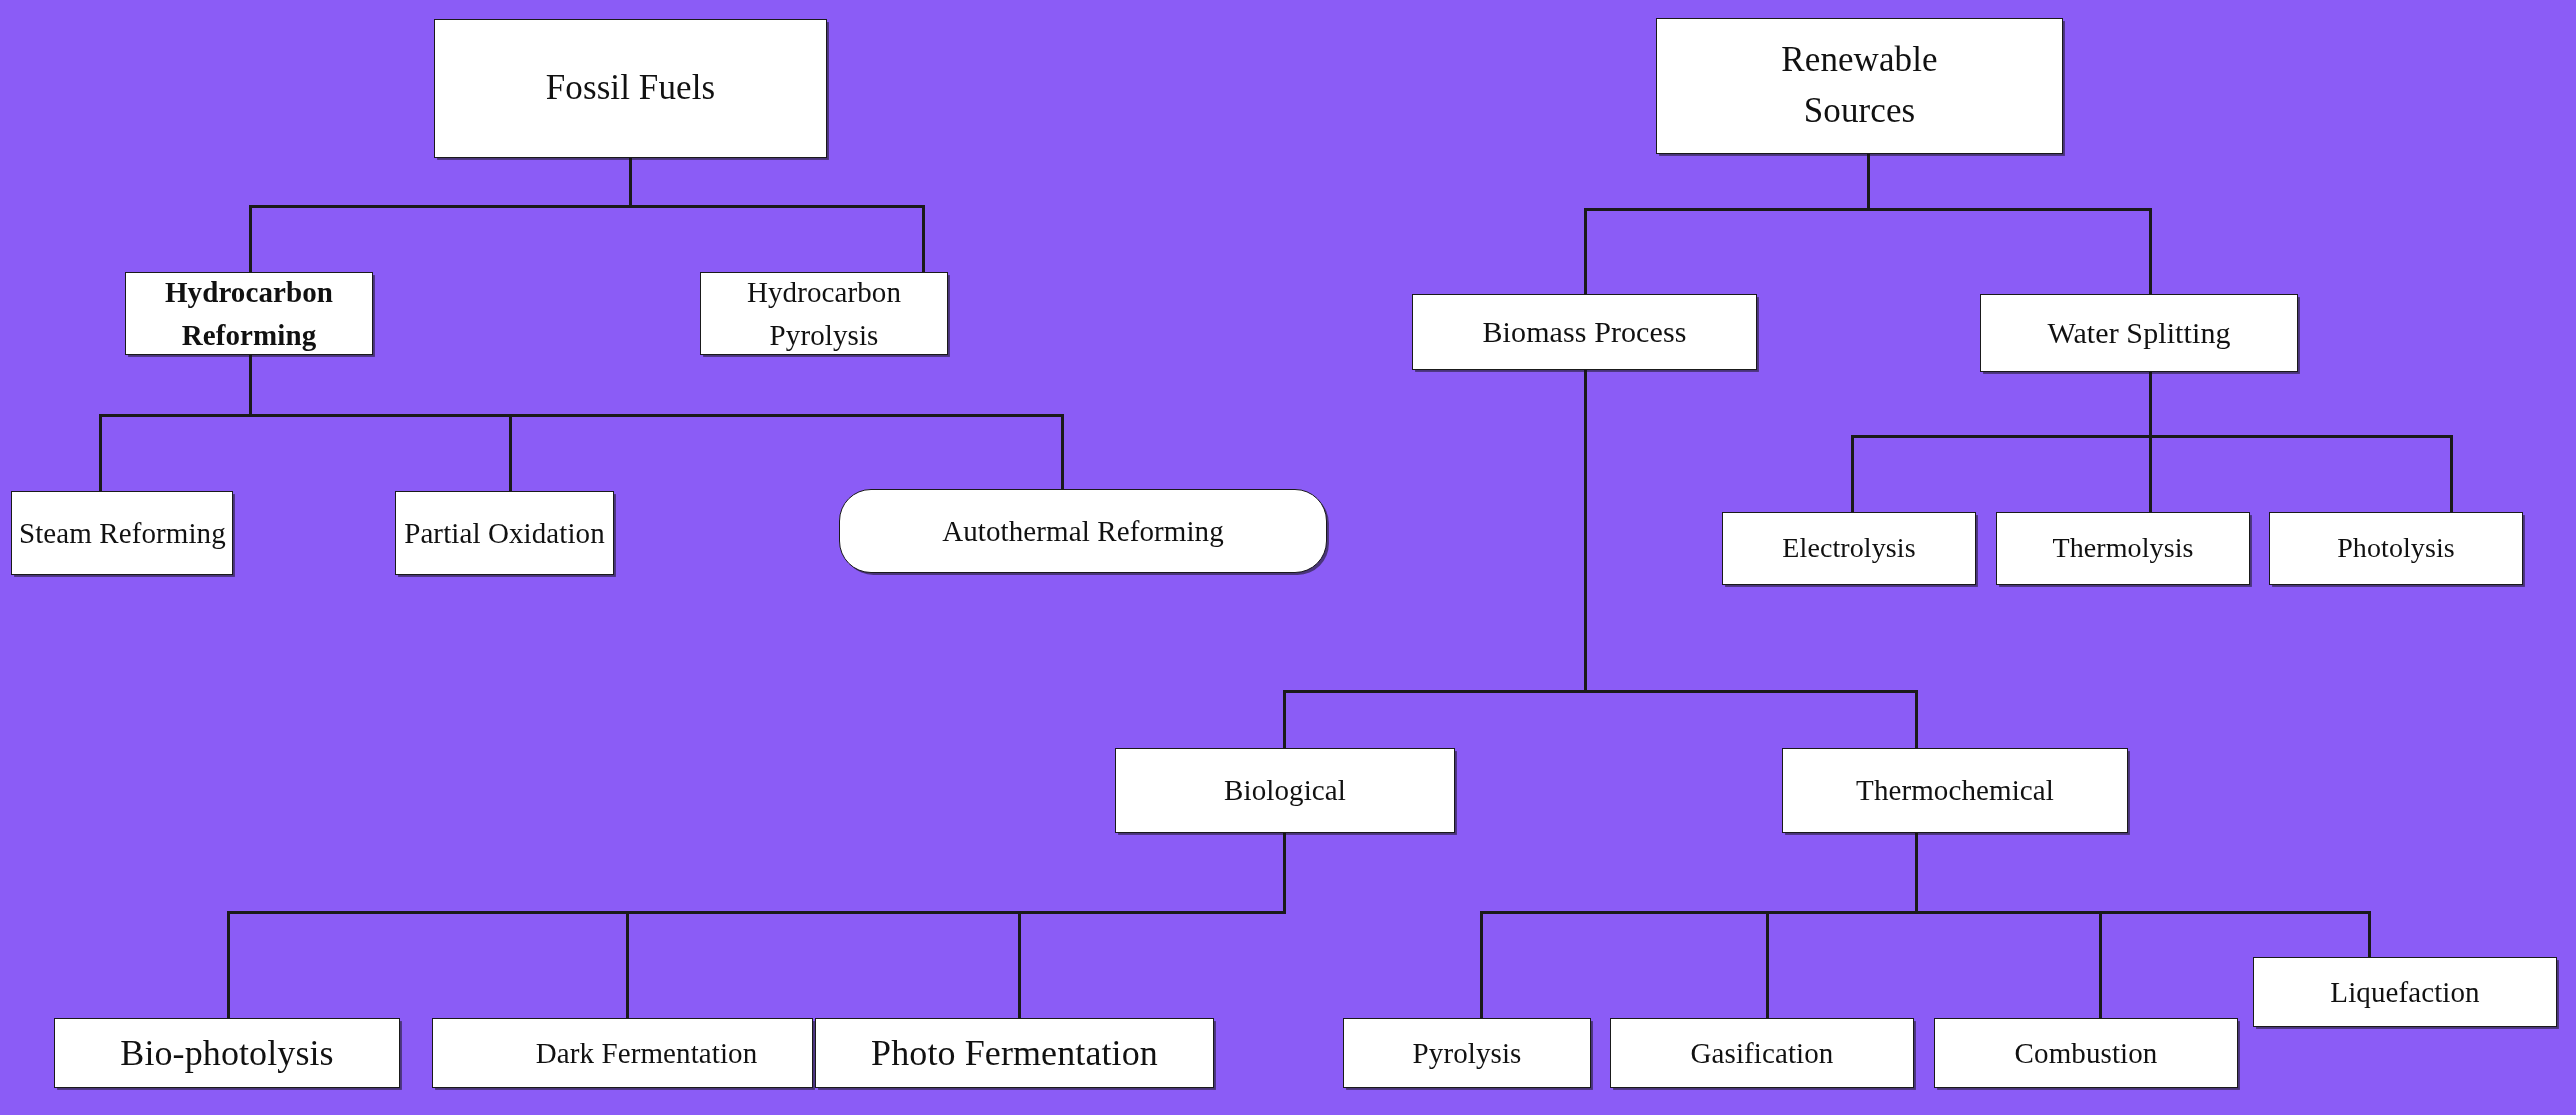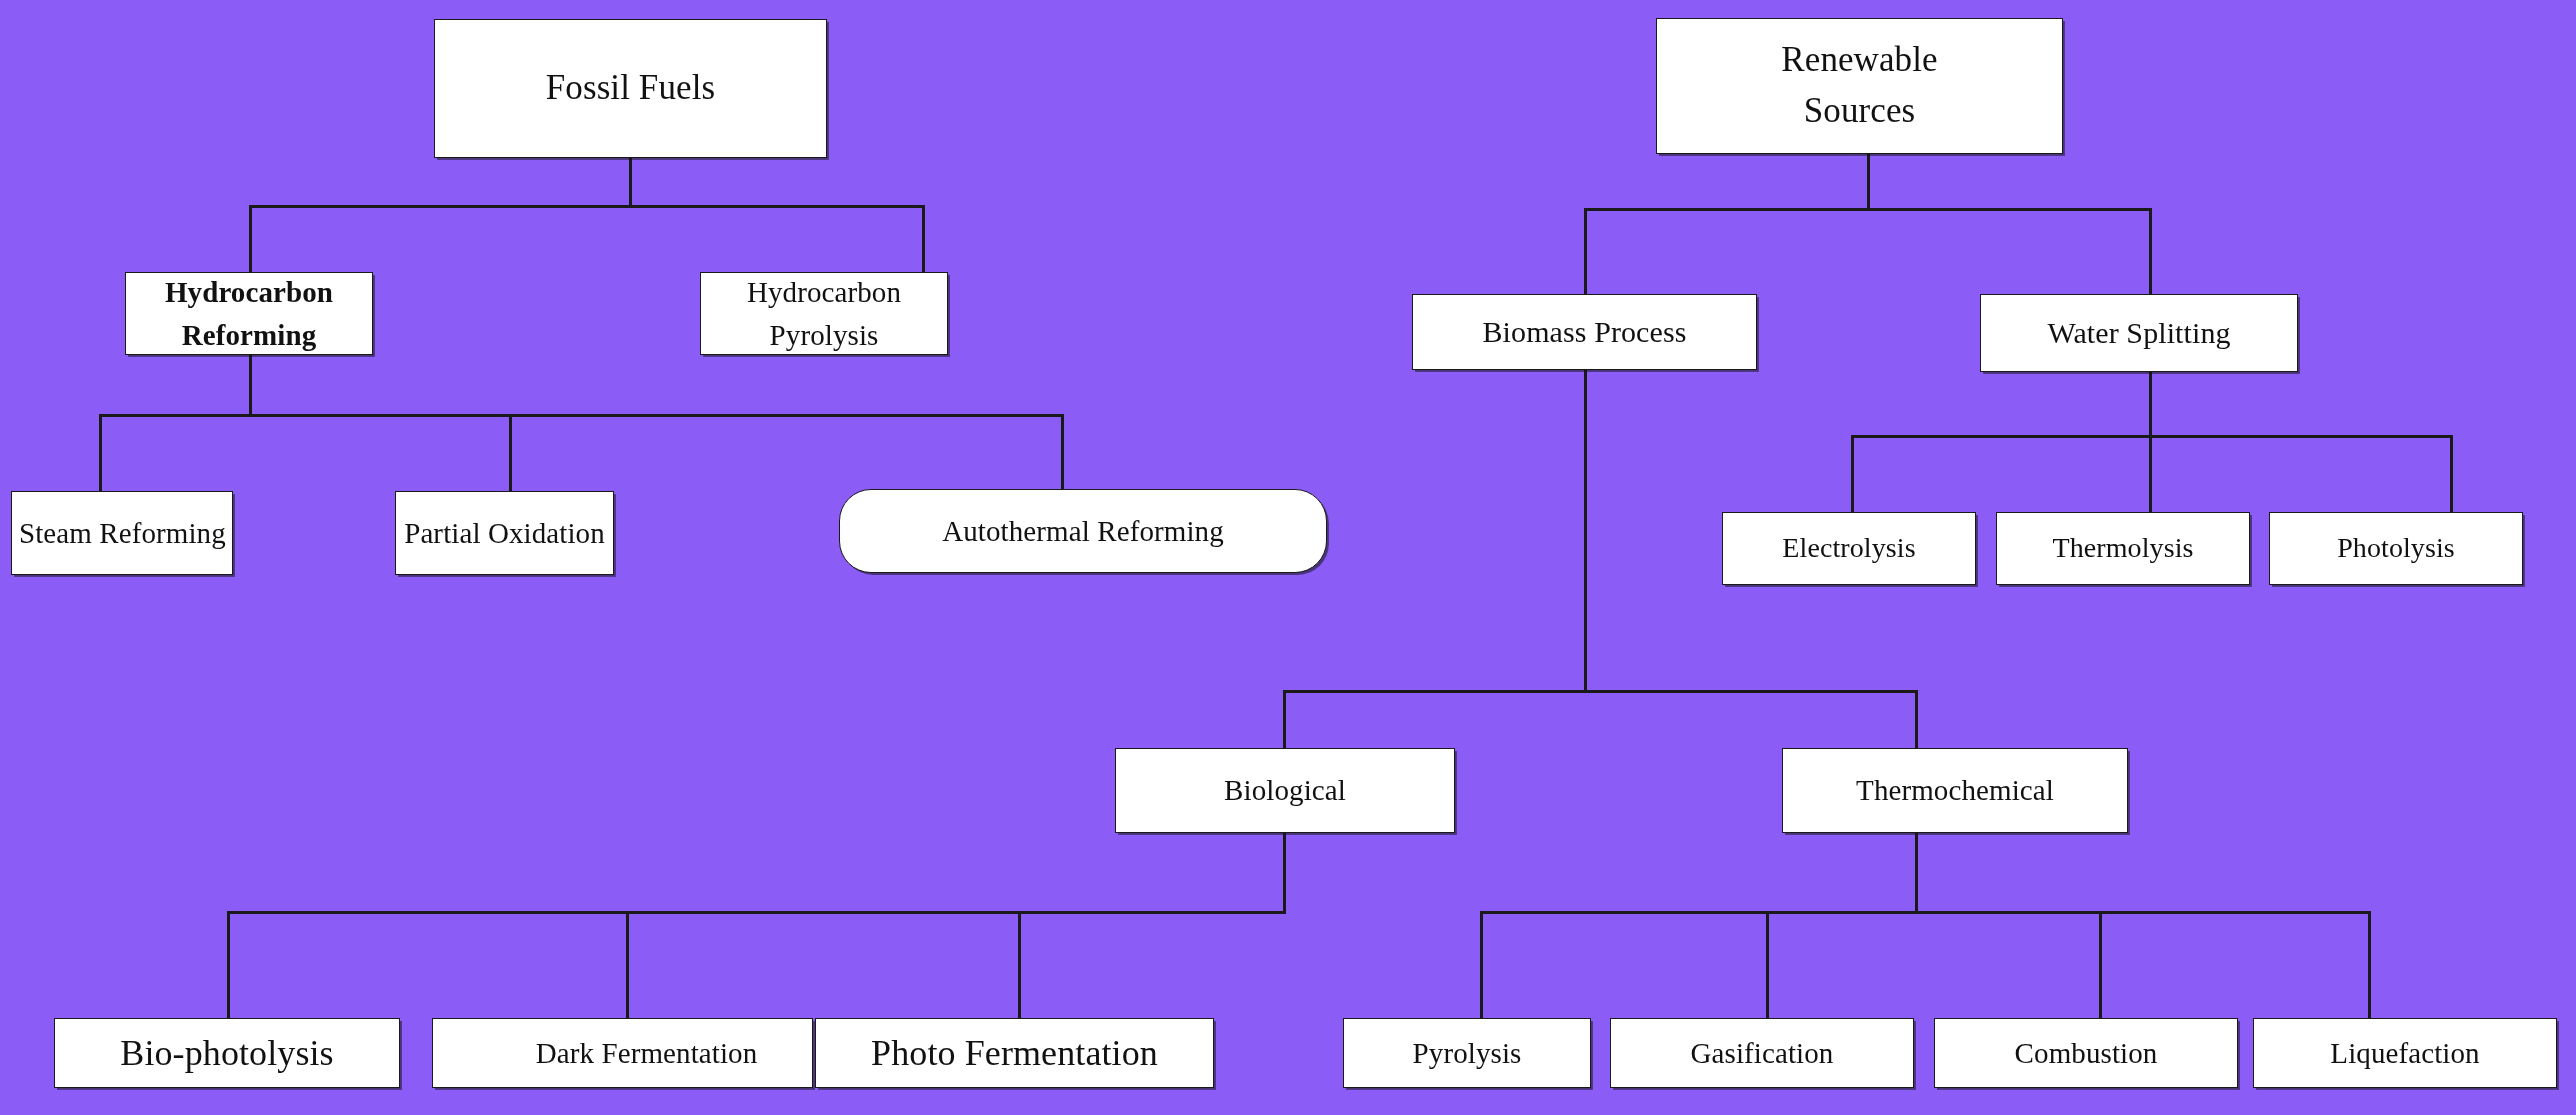--- a/index.html
+++ b/index.html
@@ -154,18 +154,18 @@
   </div>
 
   <div class="node" style="left:1610px;top:1018px;width:304px;height:70px;font-size:29px;">
     <span>Gasification</span>
   </div>
 
   <div class="node" style="left:1934px;top:1018px;width:304px;height:70px;font-size:29px;">
     <span>Combustion</span>
   </div>
 
-  <div class="node" style="left:2253px;top:1018px;width:304px;height:70px;font-size:29px;">
+  <div class="node" style="left:2253px;top:957px;width:304px;height:70px;font-size:29px;">
     <span>Liquefaction</span>
   </div>
 
 </div>
 
 
 </body></html>

